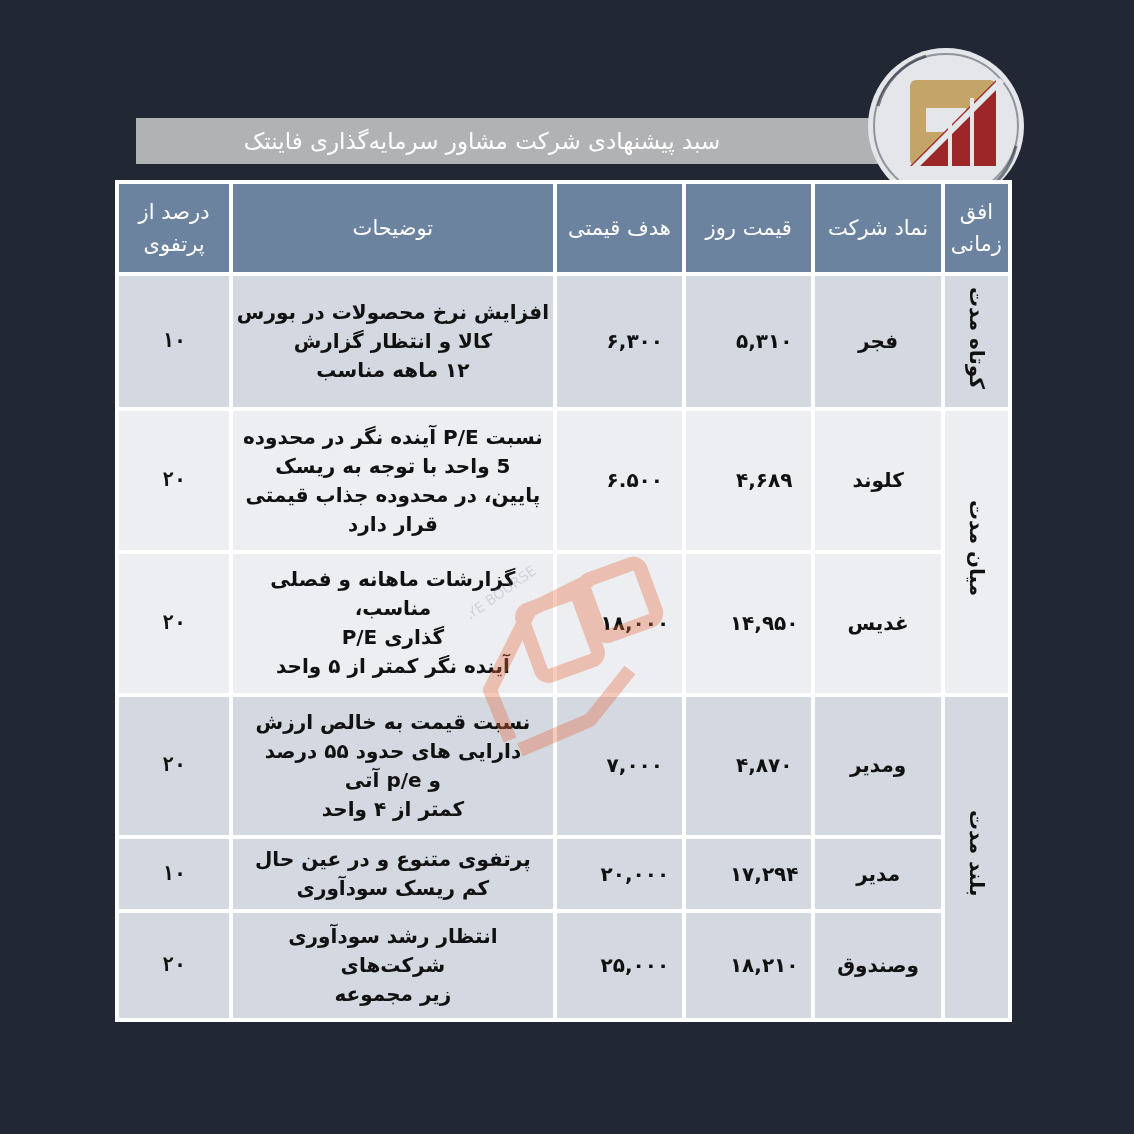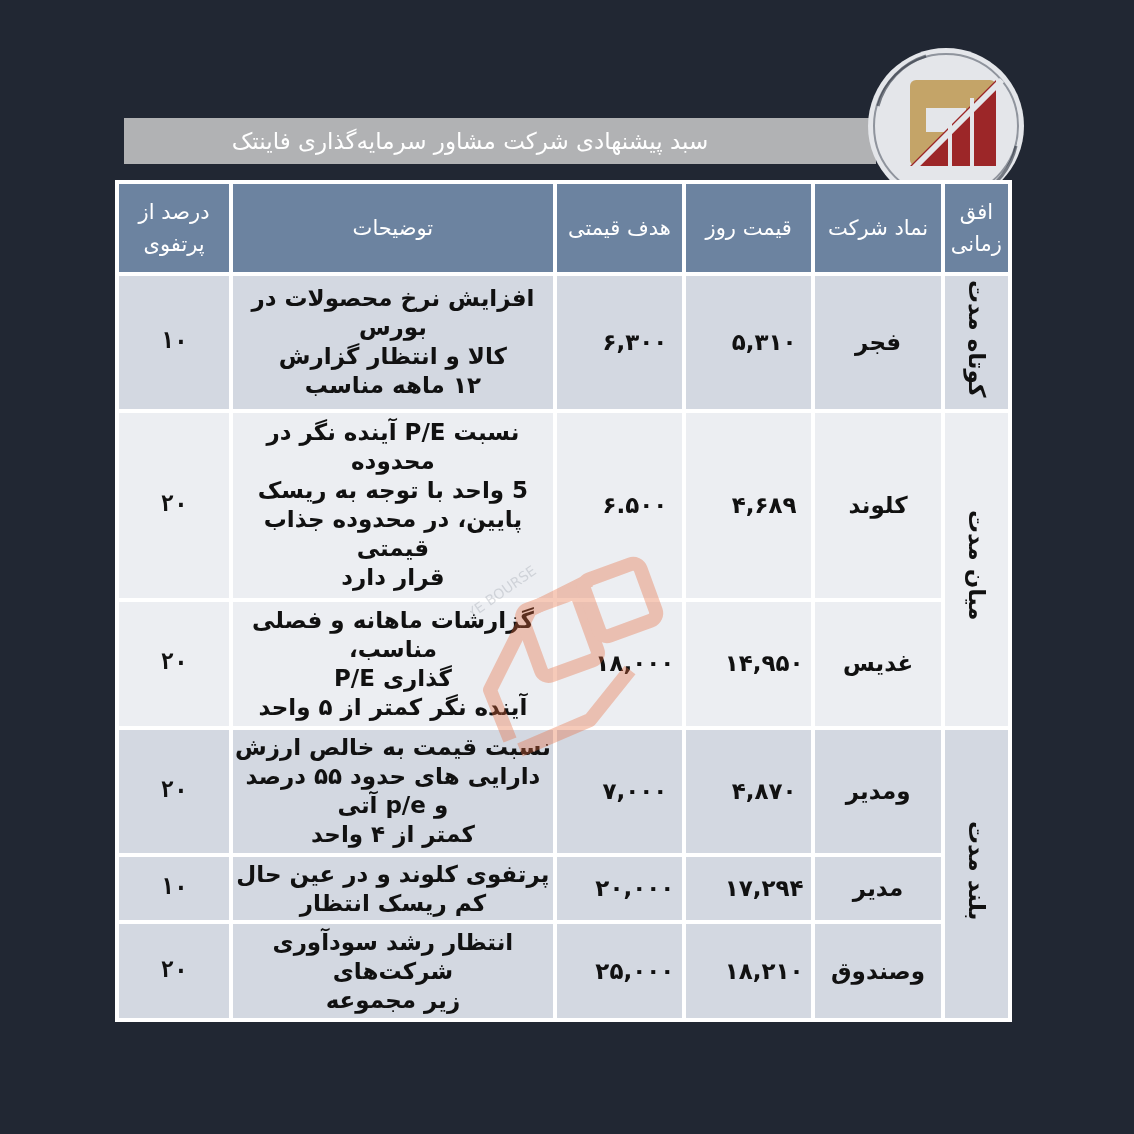--- a/index.html
+++ b/index.html
@@ -1,39 +1,39 @@
 <!DOCTYPE html>
 <html><head>
 <meta charset="utf-8">
 <style>
   html, body { margin:0; padding:0; }
   body {
     width:1134px; height:1134px; background:#212733; position:relative; overflow:hidden;
     font-family:"DejaVu Sans", sans-serif; direction:rtl;
   }
   .title-bar {
-    position:absolute; left:124px; top:118px; width:752px; height:46px;
+    position:absolute; left:136px; top:118px; width:752px; height:46px;
     background:#b1b2b4; color:#fff; font-size:23px; line-height:46px;
     text-align:center; padding-right:60px; box-sizing:border-box;
   }
   .logo {
     position:absolute; left:866px; top:46px; width:160px; height:160px;
   }
   table.grid {
     position:absolute; left:115px; top:180px; width:897px; height:842px;
     border-collapse:separate; border-spacing:4px; background:#ffffff;
     table-layout:fixed;
   }
   table.grid th {
     background:#6c83a0; color:#fff; font-weight:normal; font-size:21px;
     line-height:32px; text-align:center; vertical-align:middle; height:86px;
   }
   table.grid td {
     background:#d3d8e1; color:#111; text-align:center; vertical-align:middle;
-    font-weight:bold; font-size:23px; line-height:29px;
+    font-weight:bold; font-size:20px; line-height:29px;
   }
   table.grid tr.light td { background:#eceef2; }
   td.num { font-weight:normal; font-size:24px; letter-spacing:2px;padding-left:32px; }
   td.sym { font-weight:normal; font-size:22px;margin-top:8px; }
   td.pct { font-weight:normal; font-size:22px;font-family:Liberation Mono, monospace; }
   td.horizon { font-weight:normal; font-size:22px; }
   td.horizon span { display:inline-block; writing-mode:vertical-rl; white-space:nowrap; }
   .watermark {
     position:absolute; left:470px; top:490px; width:230px; height:270px; opacity:0.35; pointer-events:none;
   }
@@ -128,22 +128,22 @@
           <div>کمتر از ۴ واحد</div>
     </td>
     <td class="pct">۲۰</td>
   </tr>
 
   <tr>
     <td class="sym">مدیر</td>
     <td class="num">۱۷,۲۹۴</td>
     <td class="num">۲۰,۰۰۰</td>
     <td>
-      <div>پرتفوی کلوند و در عین حال</div>
-          <div>کم ریسک انتظار</div>
+      <div>پرتفوی متنوع و در عین حال</div>
+          <div>کم ریسک سودآوری</div>
     </td>
     <td class="pct">۱۰</td>
   </tr>
 
   <tr>
     <td class="sym">وصندوق</td>
     <td class="num">۱۸,۲۱۰</td>
     <td class="num">۲۵,۰۰۰</td>
     <td>
       <div>انتظار رشد سودآوری شرکت‌های</div>

